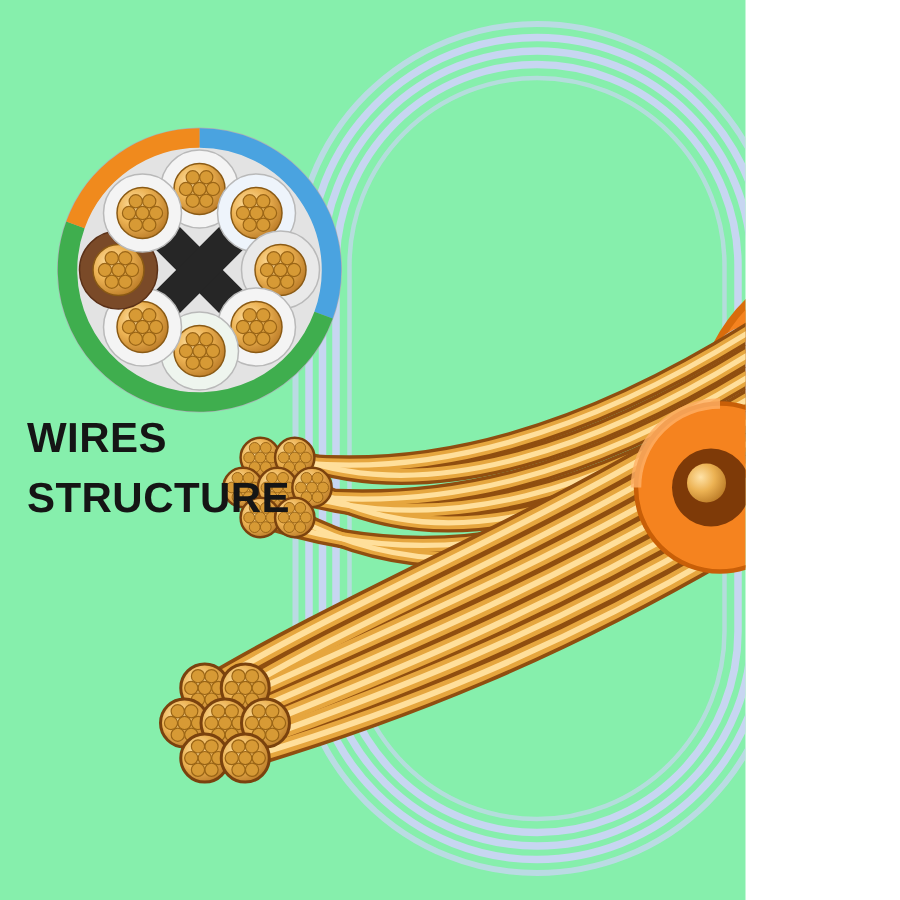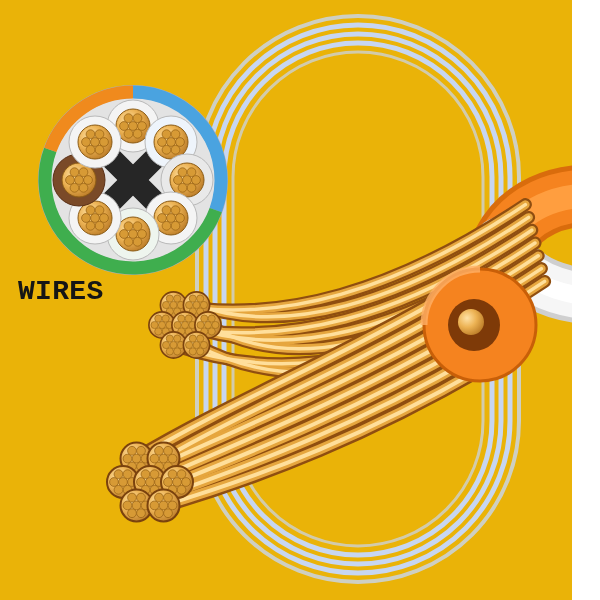--- a/index.html
+++ b/index.html
@@ -11,22 +11,22 @@
     --jacket-orange:#f5831f;
     --jacket-white:#f6f6f6;
     --wire-blue:#4aa3e0;
     --wire-green:#3fae4e;
     --wire-orange:#f08a1d;
     --wire-brown:#7a4a28;
   }
   *{box-sizing:border-box}
   html,body{margin:0;padding:0;background:#fff}
   .stage{
-    position:relative;width:572px;height:600px;background:#eab308;overflow:hidden;
-    font-family:Liberation Mono, monospace;
+    position:relative;width:497px;height:600px;background:#86efac;overflow:hidden;
+    font-family:Liberation Sans, sans-serif;
   }
   .art{position:absolute;left:0;top:0}
   .caption{
     position:absolute;left:18px;top:272px;
     font-weight:800;font-size:28px;line-height:40px;letter-spacing:.3px;
     color:var(--text);
   }
   .ring{fill:none;stroke:var(--ring-blue)}
   .tube{fill:none;stroke-linecap:round}
   g.sd-a use{stroke:var(--copper-dark);stroke-width:13;fill:none;stroke-linecap:round}
@@ -235,15 +235,16 @@
           <circle r="26" fill="#f4f4f4" stroke="#b9b9b9"></circle>
             <circle r="17" fill="url(#cuGrad)" stroke="#8a5a14"></circle>
             <use href="#cu-dots"></use>
         </g>
       </g>
     </g>
   </svg>
 
   <div class="caption">
     <div>WIRES</div>
+    <div>STRUCTURE</div>
   </div>
 
 </div>
 
 </body></html>

